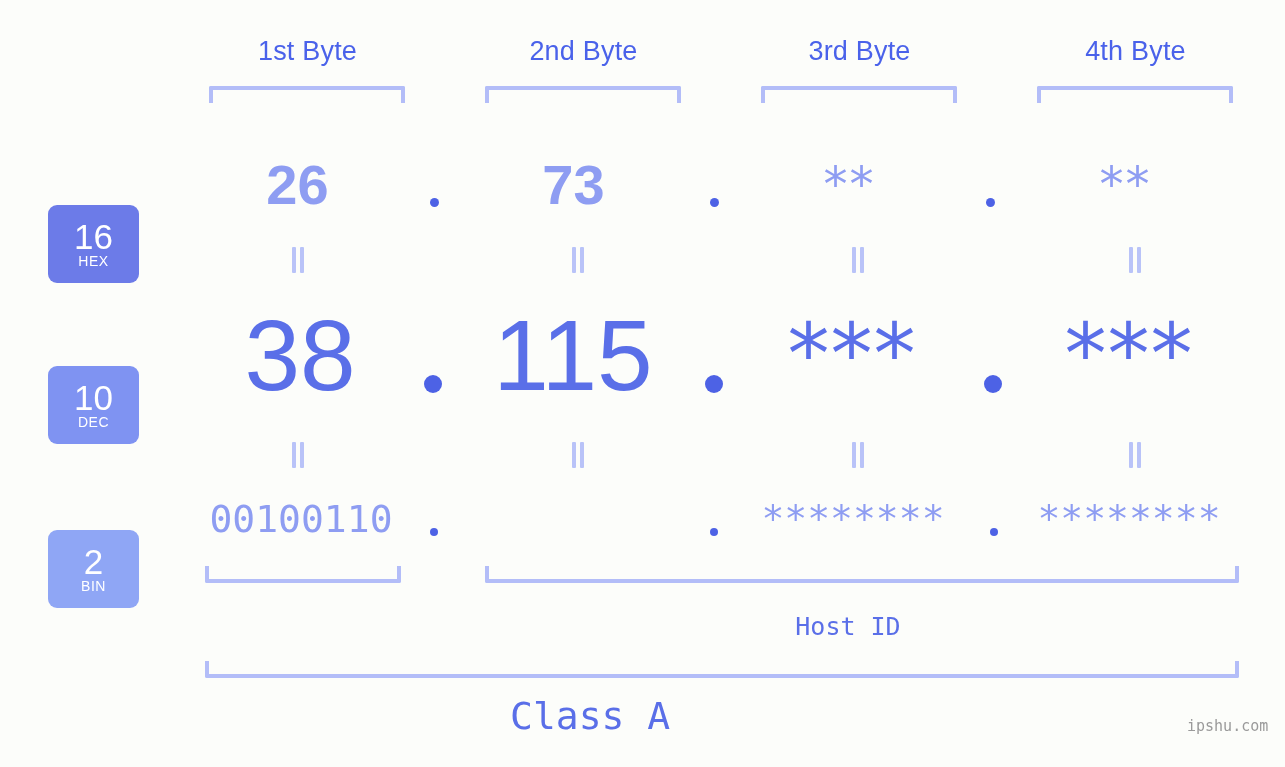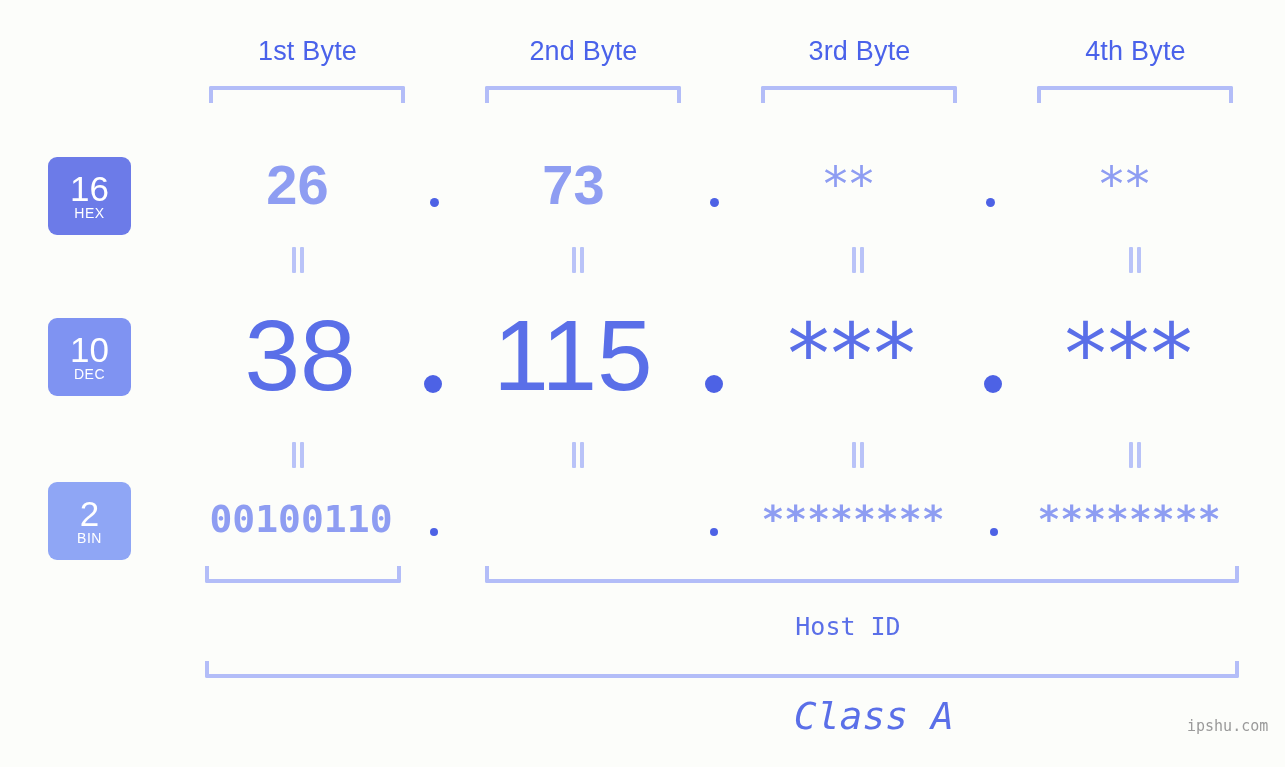--- a/index.html
+++ b/index.html
@@ -48,29 +48,30 @@
     border-bottom: 4px solid #b3bdf8;
     border-left: 4px solid #b3bdf8;
     border-right: 4px solid #b3bdf8;
     height: 17px;
     border-radius: 0 0 2px 2px;
   }
 
   
   .badge {
     position: absolute;
-    width: 83px;
+    width: 91px;
     height: 78px;
     border-radius: 9px;
     display: flex;
     flex-direction: column;
     align-items: center;
     justify-content: center;
     color: #ffffff;
     line-height: 1;
+    margin-top: 48px;
   }
   .badge .num {
     font-size: 35px;
     font-weight: 400;
     line-height: 0.95;
     margin-bottom: 1px;
   }
   .badge .abbr {
     font-size: 14px;
     font-weight: 400;
@@ -108,21 +109,21 @@
     font-family: "DejaVu Sans", sans-serif;
     font-size: 84px;
     color: #5a6fe8;
     font-weight: 400;
     letter-spacing: 1px;
   }
   .bin-val {
     font-family: "DejaVu Sans Mono", monospace;
     font-size: 38px;
     color: #8e9df2;
-    font-weight: 700;
+    font-weight: 400;
     letter-spacing: 0px;
   }
 
   
   .dot {
     position: absolute;
     background: #4d62e5;
     border-radius: 50%;
   }
   .dot-hex { width: 9px; height: 9px; }
@@ -152,26 +153,25 @@
     text-align: center;
     font-family: "DejaVu Sans Mono", monospace;
     font-size: 25px;
     color: #5a6fe8;
     white-space: nowrap;
   }
 
   
   .class-label {
     position: absolute;
-    text-align: right;
+    text-align: left;
     font-family: "DejaVu Sans Mono", monospace;
     font-size: 38px;
     color: #5a6fe8;
     white-space: nowrap;
-    font-style: italic;
   }
 
   
   .watermark {
     position: absolute;
     font-family: "DejaVu Sans Mono", monospace;
     font-size: 15px;
     color: #9a9a9a;
     white-space: nowrap;
   }

